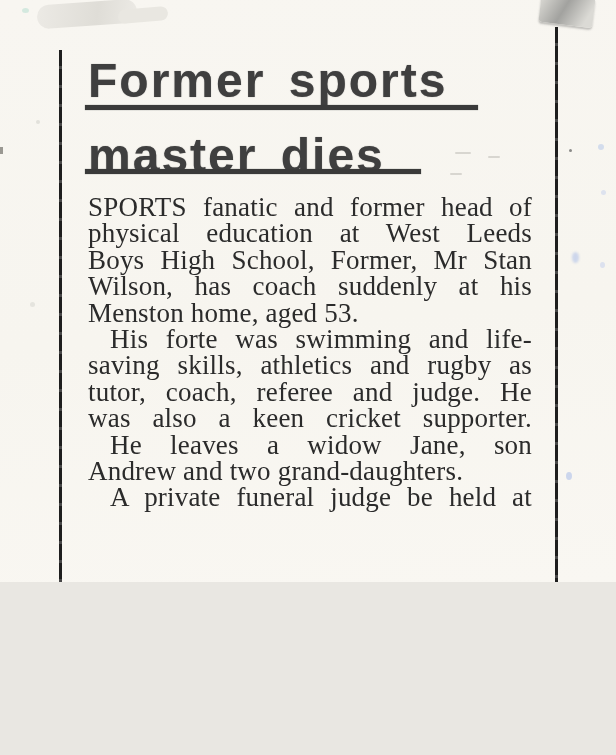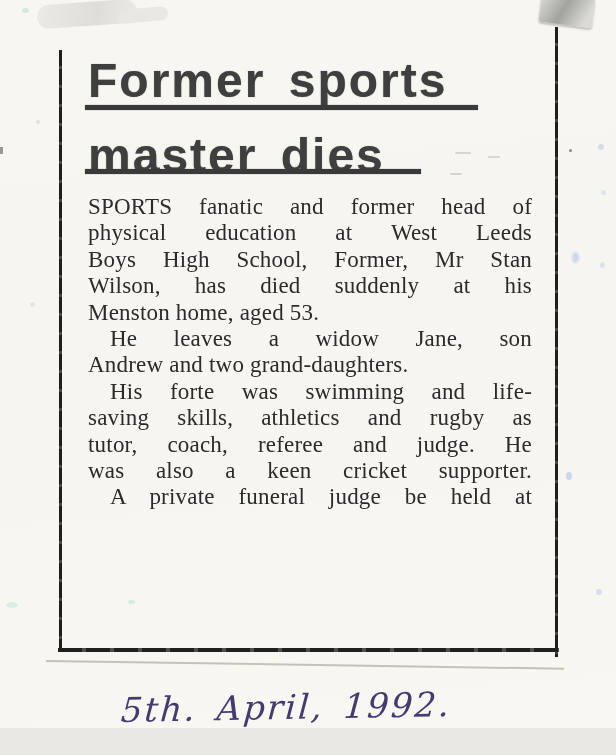--- a/index.html
+++ b/index.html
@@ -1,17 +1,17 @@
 <!DOCTYPE html>
 <html><head>
 <meta charset="utf-8">
 <style>
   html,body{margin:0;padding:0;background:#e9e7e2;}
   .scan{
-    position:relative;width:616px;height:728px;overflow:hidden;
+    position:relative;width:616px;height:582px;overflow:hidden;
     background:linear-gradient(175deg,#f8f6f1 0%,#f7f5ef 55%,#f9f7f2 100%);
     font-kerning:normal;
   }
   
   .rule-v{position:absolute;width:3px;
     background:repeating-linear-gradient(180deg,#1e1e1e 0 16px,#474747 16px 19px);}
   #rule-left{left:59px;top:50px;height:601px;}
   #rule-right{left:555px;top:27px;height:630px;}
   #rule-bottom{position:absolute;left:58px;top:648px;width:501px;height:4px;
     background:repeating-linear-gradient(90deg,#202020 0 24px,#4e4e4e 24px 28px);}
@@ -27,21 +27,21 @@
   }
   #headline-1{top:57px;}
   #headline-2{top:132px;}
   .hl-underline{position:absolute;left:85px;height:5px;background:#3a3a3a;
     box-shadow:0 0 1px rgba(58,58,58,.6);}
   #underline-1{top:105px;width:393px;}
   #underline-2{top:169px;width:336px;}
   
   .article{
     position:absolute;left:88px;top:194px;width:444px;
-    font-family:"Liberation Serif",serif;font-size:23px;line-height:26.4px;
+    font-family:"Liberation Serif",serif;font-size:27px;line-height:26.4px;
     color:#2b2b2b;letter-spacing:0.2px;
   }
   .article p{margin:0;padding:0;}
   .bline{display:block;text-align:justify;text-align-last:justify;}
   .bline.left{text-align-last:left;}
   .bline.indent{text-indent:22px;}
   
   .handwriting{
     position:absolute;left:121px;top:687px;white-space:nowrap;
     font-family:"DejaVu Serif",serif;font-style:italic;
@@ -77,32 +77,32 @@
   <div class="headline" id="headline-1">Former sports</div>
   <div class="hl-underline" id="underline-1"></div>
   <div class="headline" id="headline-2">master dies</div>
   <div class="hl-underline" id="underline-2"></div>
 
   <div class="article">
     <p>
       <span class="bline">SPORTS fanatic and former head of</span>
       <span class="bline">physical education at West Leeds</span>
       <span class="bline">Boys High School, Former, Mr Stan</span>
-      <span class="bline">Wilson, has died suddenly at his</span>
+      <span class="bline">Wilson, has coach suddenly at his</span>
       <span class="bline left">Menston home, aged 53.</span>
-    </p>
-    <p>
-      <span class="bline indent">He leaves a widow Jane, son</span>
-      <span class="bline left">Andrew and two grand-daughters.</span>
     </p>
     <p>
       <span class="bline indent">His forte was swimming and life-</span>
       <span class="bline">saving skills, athletics and rugby as</span>
       <span class="bline">tutor, coach, referee and judge. He</span>
       <span class="bline">was also a keen cricket supporter.</span>
+    </p>
+    <p>
+      <span class="bline indent">He leaves a widow Jane, son</span>
+      <span class="bline left">Andrew and two grand-daughters.</span>
     </p>
     <p>
       <span class="bline indent">A private funeral judge be held at</span>
     </p>
   </div>
 
   <div class="handwriting">5th. April, 1992.</div>
 
   <div class="speck" style="left:22px;top:8px;width:7px;height:5px;background:#d4e9df;"></div>
   <div class="speck" style="left:36px;top:120px;width:4px;height:4px;background:#e2e1db;"></div>

